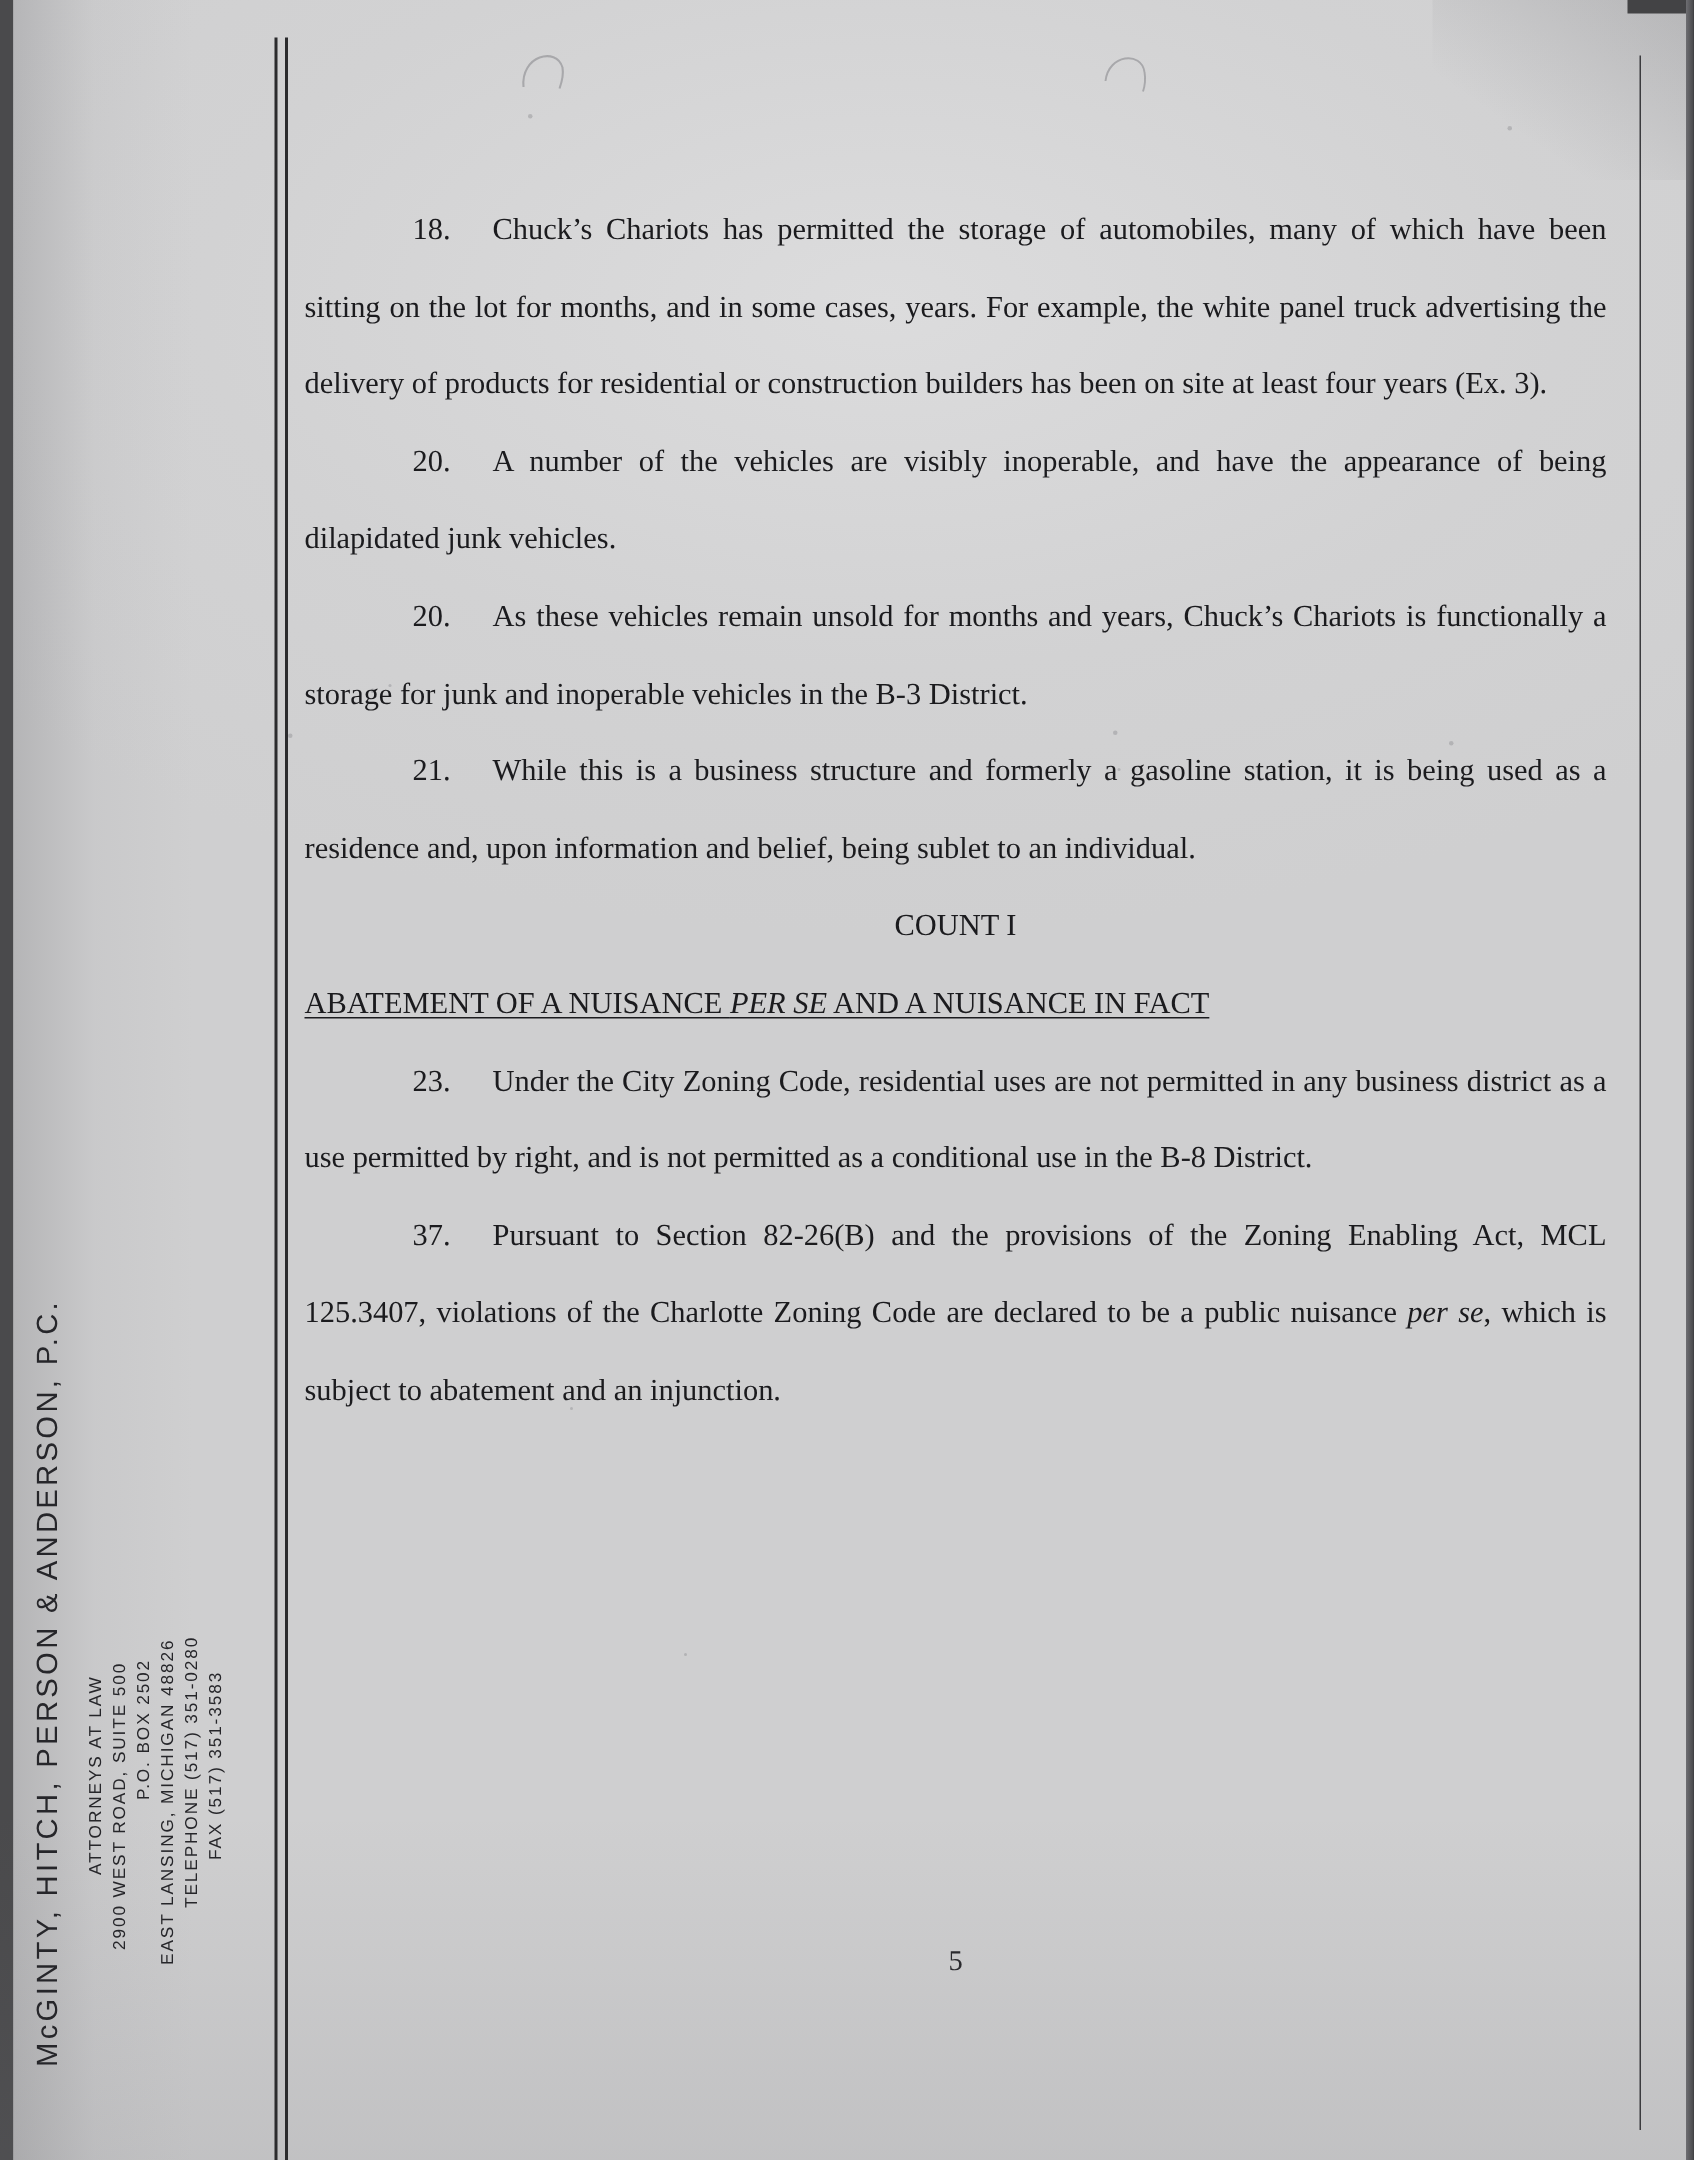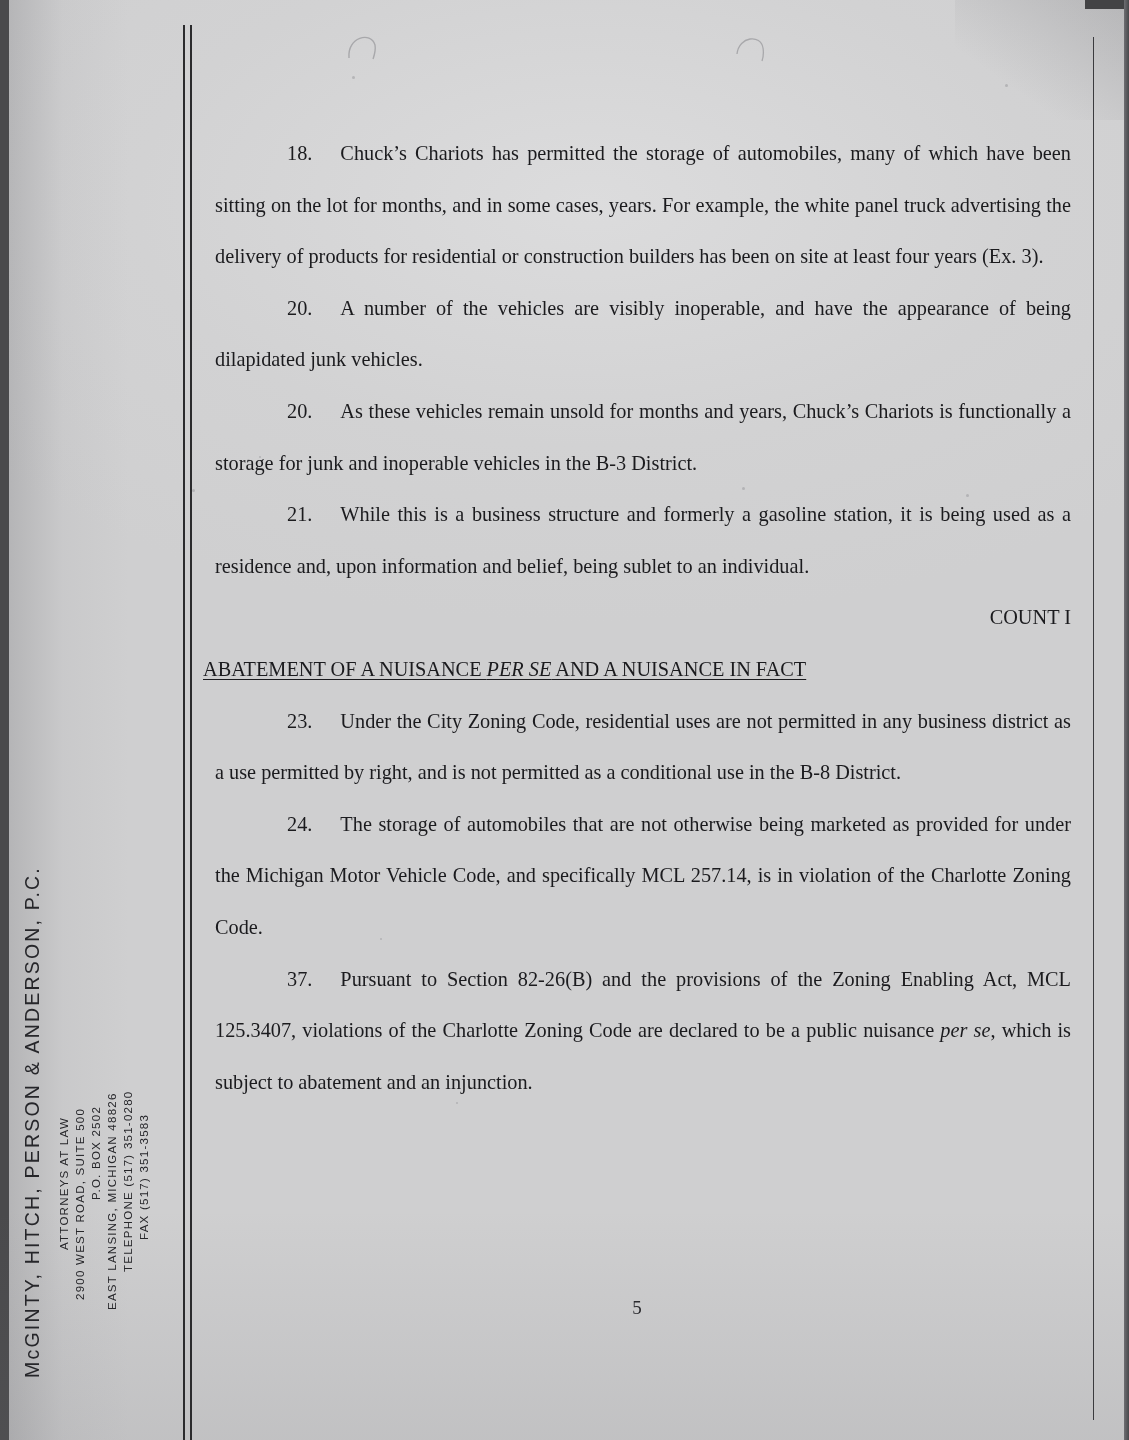--- a/index.html
+++ b/index.html
@@ -109,26 +109,26 @@
   }
   .body-text {
     position: absolute;
     left: 0; top: 128px; width: 868px;
     font-size: 20.3px;
     line-height: 51.6px;
     text-align: justify;
     text-justify: inter-word;
     color: #1b1b1e;
   }
-  .para { margin: 0 0 0 12px; text-indent: 72px; }
+  .para { margin: 0 0 0 0; text-indent: 72px; }
   .para .num { letter-spacing: 0px; }
   .para .gap { display: inline-block; width: 28px; }
 
   .heading-center {
-    text-align: right;
+    text-align: center;
     text-indent: 0;
     margin: 0;
   }
   .heading-underline {
     text-indent: 0;
     margin: 0;
   }
   .heading-underline .u {
     text-decoration: underline;
     text-underline-offset: 3px;
@@ -206,21 +206,20 @@
 
       <p class="para"><span class="num">21.</span><span class="gap"></span><span>While this is a business structure and formerly a gasoline station, it is being used as a residence and, upon information and belief, being sublet to an individual.</span></p>
 
       <p class="heading-center">COUNT I</p>
 
       <p class="heading-underline"><span class="u"><span>ABATEMENT OF A NUISANCE </span><i>PER SE</i><span> AND A NUISANCE IN FACT</span></span></p>
 
 
       <p class="para"><span class="num">23.</span><span class="gap"></span><span>Under the City Zoning Code, residential uses are not permitted in any business district as a use permitted by right, and is not permitted as a conditional use in the B-8 District.</span></p>
 
-      <p class="para"><span class="num">24.</span><span class="gap"></span><span>The storage of automobiles that are not otherwise being marketed as provided for under the Michigan Motor Vehicle Code, and specifically MCL 257.14, is in violation of the Charlotte Zoning Code.</span></p>
 
       <p class="para"><span class="num">37.</span><span class="gap"></span><span>Pursuant to Section 82-26(B) and the provisions of the Zoning Enabling Act, MCL 125.3407, violations of the Charlotte Zoning Code are declared to be a public nuisance </span><i>per se</i><span>, which is subject to abatement and an injunction.</span></p>
 
     </div>
 
     <div class="page-number">5</div>
   </div>
 
 </div>
 

